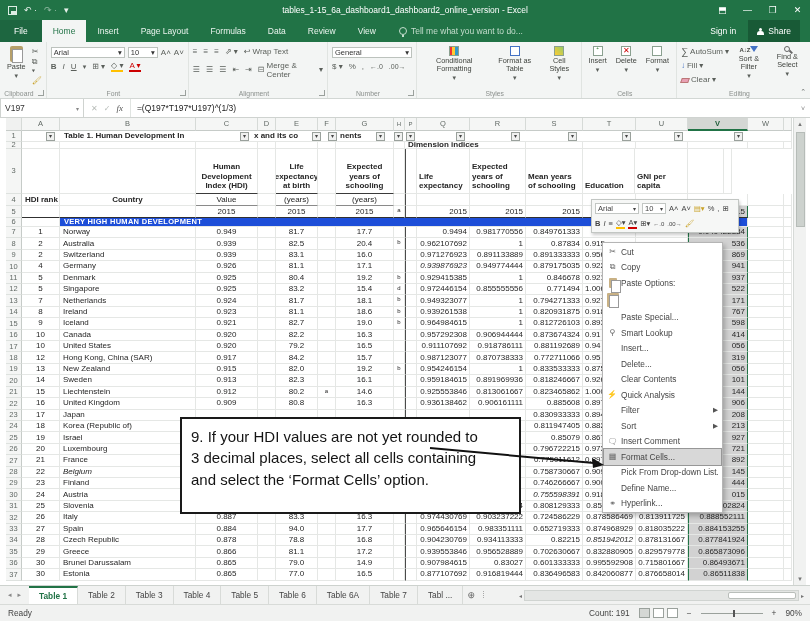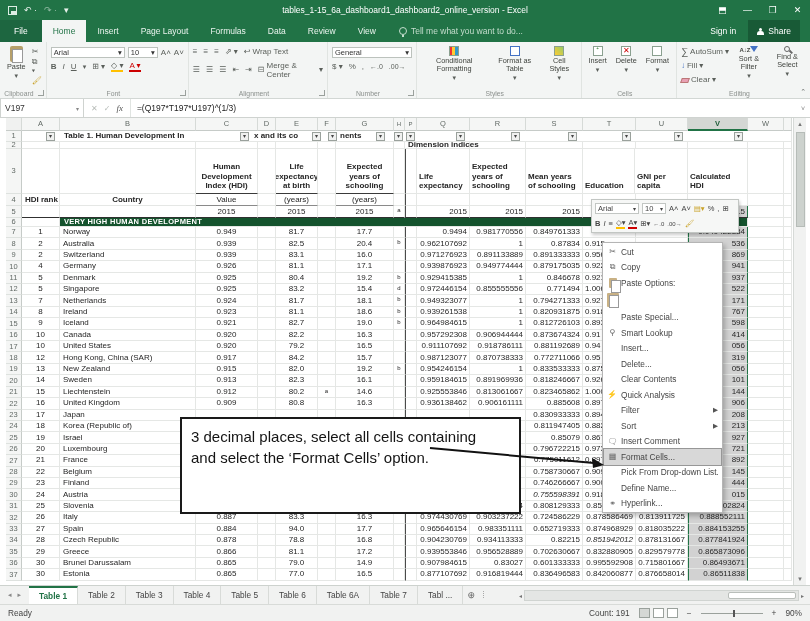--- a/index.html
+++ b/index.html
@@ -73,21 +73,21 @@
 .bold{font-weight:bold}
 .note{font-size:6px;align-items:flex-start;padding-top:1px;overflow:visible}
 .h3{font-weight:bold;align-items:flex-end;white-space:normal;line-height:1.2;padding:0 2px 2px;text-align:center}
 .h3l{text-align:left;justify-content:flex-start}
 .bbdark{border-bottom:1px solid #3a3a3a}
 .bbmid{border-bottom:1px solid #8a8a8a}
 .bbthick{border-bottom:1.5px solid #303030}
 .divL{border-left:1px solid #4a4a4a}
 .ov{overflow:visible;z-index:2}
 .sel{background:#d2d2d2;border-left:1px solid #217346;border-right:1px solid #217346}
-.banner{background:#14532d;color:#fff;font-weight:bold;justify-content:flex-start;padding-left:4px;letter-spacing:.3px;font-size:7.5px}
+.banner{background:#1d4ed8;color:#fff;font-weight:bold;justify-content:flex-start;padding-left:4px;letter-spacing:.3px;font-size:7.5px}
 .fragL{justify-content:flex-start;padding-left:2px}
 .dd{position:absolute;width:9px;height:9px;background:#f0f1f0;border:1px solid #9aa19c;color:#444;font-size:6px;line-height:7px;text-align:center;top:1px;z-index:3}
 
 .vscroll{position:absolute;right:4px;top:118px;width:13px;height:467px;background:#f1f2f1;border-left:1px solid #d6dad7;display:flex;flex-direction:column;align-items:center;z-index:2}
 .varr{height:12px;display:flex;align-items:center;justify-content:center;color:#777;font-size:6px;width:100%}
 .vthumb{width:9px;height:95px;background:#cdd2ce;border:1px solid #b6bcb8;margin-top:2px}
 
 .minibar{position:absolute;left:591px;top:199px;width:148px;height:34px;background:#f6f7f6;border:1px solid #c2c6c3;box-shadow:1px 2px 3px rgba(0,0,0,.2);z-index:22;padding:1px 3px;font-size:7.5px;color:#444}
 .mrow{display:flex;align-items:center;gap:3px;height:15px}
 .msel{border:1px solid #c2c6c3;background:#fff;padding:0 2px;height:11px;display:inline-flex;align-items:center;gap:4px}
@@ -385,21 +385,20 @@
         <span class="c h3 bbdark" style="width: 42px;">Life expectancy at birth</span>
         <span class="c " style="width: 18px;"></span>
         <span class="c h3 bbdark" style="width: 58px;">Expected years of schooling</span>
         <span class="c " style="width: 11px;"></span>
         <span class="c divL" style="width: 12px;"></span>
         <span class="c h3 h3l" style="width: 53px;">Life expectancy</span>
         <span class="c h3 h3l" style="width: 56px;">Expected years of schooling</span>
         <span class="c h3 h3l" style="width: 57px;">Mean years of schooling</span>
         <span class="c h3 h3l" style="width: 52px;">Education</span>
         <span class="c h3 h3l" style="width: 53px;">GNI per capita</span>
-        <span class="c h3 h3l" style="width: 60px;">Calculated HDI</span>
         <span class="c " style="width: 36px;"></span>
         <span class="c " style="width: 8px;"></span>
       </div>
       <div class="row" style="height: 12px;">
         <span class="c gut ctr" style="width: 16px;">4</span>
         <span class="c txt bold" style="width: 38px;">HDI rank</span>
         <span class="c ctr bold" style="width: 136px;">Country</span>
         <span class="c ctr bbmid" style="width: 62px;">Value</span>
         <span class="c " style="width: 18px;"></span>
         <span class="c ctr bbmid" style="width: 42px;">(years)</span>
@@ -507,21 +506,21 @@
         <span class="c gut ctr" style="width: 16px;">10</span>
         <span class="c ctr" style="width: 38px;">4</span>
         <span class="c txt" style="width: 136px;">Germany</span>
         <span class="c ctr" style="width: 62px;">0.926</span>
         <span class="c " style="width: 18px;"></span>
         <span class="c ctr" style="width: 42px;">81.1</span>
         <span class="c note" style="width: 18px;"></span>
         <span class="c ctr" style="width: 58px;">17.1</span>
         <span class="c note" style="width: 11px;"></span>
         <span class="c divL" style="width: 12px;"></span>
-        <span class="c num" style="width: 53px;">0.939876923</span>
+        <span class="c num" style="width: 53px; font-style: italic;">0.939876923</span>
         <span class="c num" style="width: 56px;">0.949774444</span>
         <span class="c num" style="width: 57px;">0.879175035</span>
         <span class="c fragL" style="width: 53px;">0.922</span>
         <span class="c num" style="width: 52px;"></span>
         <span class="c num sel" style="width: 60px;">941</span>
         <span class="c " style="width: 36px;"></span>
         <span class="c " style="width: 8px;"></span>
       </div>
       <div class="row" style="height: 11.42px;">
         <span class="c gut ctr" style="width: 16px;">11</span>
@@ -859,21 +858,21 @@
         <span class="c num" style="width: 57px;">0.775011612</span>
         <span class="c fragL" style="width: 53px;">0.897</span>
         <span class="c num" style="width: 52px;"></span>
         <span class="c num sel" style="width: 60px;">892</span>
         <span class="c " style="width: 36px;"></span>
         <span class="c " style="width: 8px;"></span>
       </div>
       <div class="row" style="height: 11.42px;">
         <span class="c gut ctr" style="width: 16px;">28</span>
         <span class="c ctr" style="width: 38px;">22</span>
-        <span class="c txt" style="width: 136px;">Belgium</span>
+        <span class="c txt" style="width: 136px; font-style: italic;">Belgium</span>
         <span class="c ctr" style="width: 62px;"></span>
         <span class="c " style="width: 18px;"></span>
         <span class="c ctr" style="width: 42px;"></span>
         <span class="c note" style="width: 18px;"></span>
         <span class="c ctr" style="width: 58px;"></span>
         <span class="c note" style="width: 11px;"></span>
         <span class="c divL" style="width: 12px;"></span>
         <span class="c num" style="width: 53px;"></span>
         <span class="c num" style="width: 56px;"></span>
         <span class="c num" style="width: 57px;">0.758730667</span>
@@ -1172,20 +1171,21 @@
         <span class="mic"></span>
         <span class="lbl">Define Name...</span>
       </div>
       <div class="mi">
         <span class="mic">⚭</span>
         <span class="lbl">Hyperlink...</span>
       </div>
     </div>
 
 <div class="ibox" id="ibox">
+      <div>9. If your HDI values are not yet rounded to</div>
       <div>3 decimal places, select all cells containing</div>
       <div>and select the ‘Format Cells’ option.</div>
     </div>
 
 <svg class="arrow-svg" width="810" height="621">
   <line x1="430" y1="448" x2="594" y2="463" stroke="#111" stroke-width="2"></line>
   <polygon points="604,465 592,458 593,468" fill="#111"></polygon>
 </svg>
 
 <div class="tabstrip">

